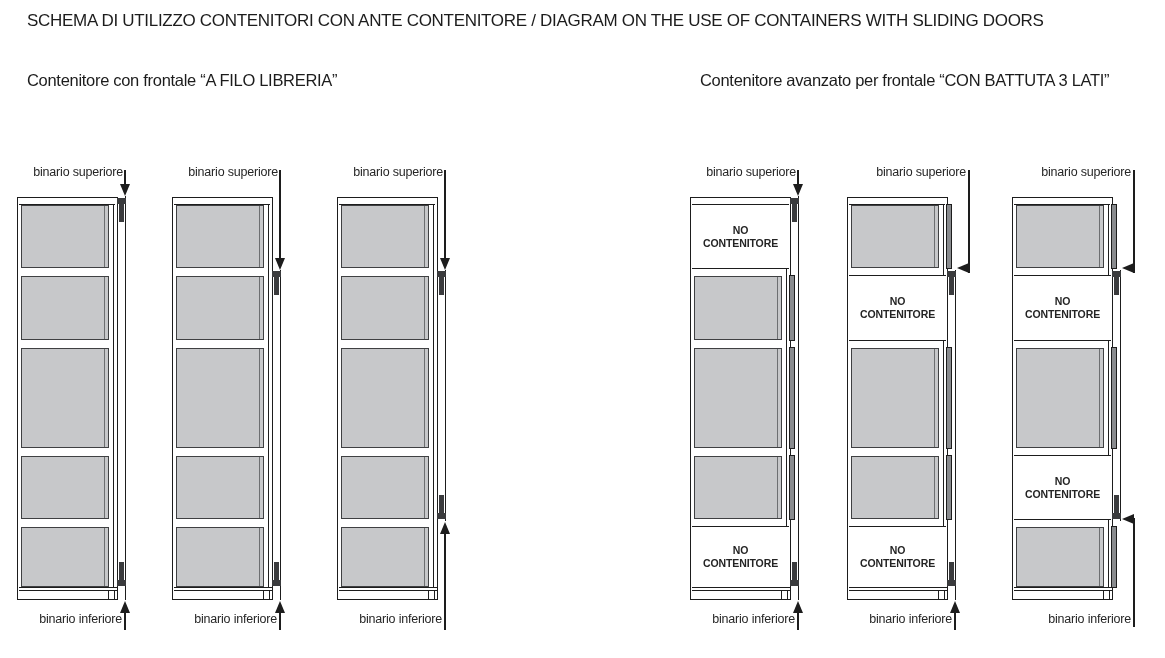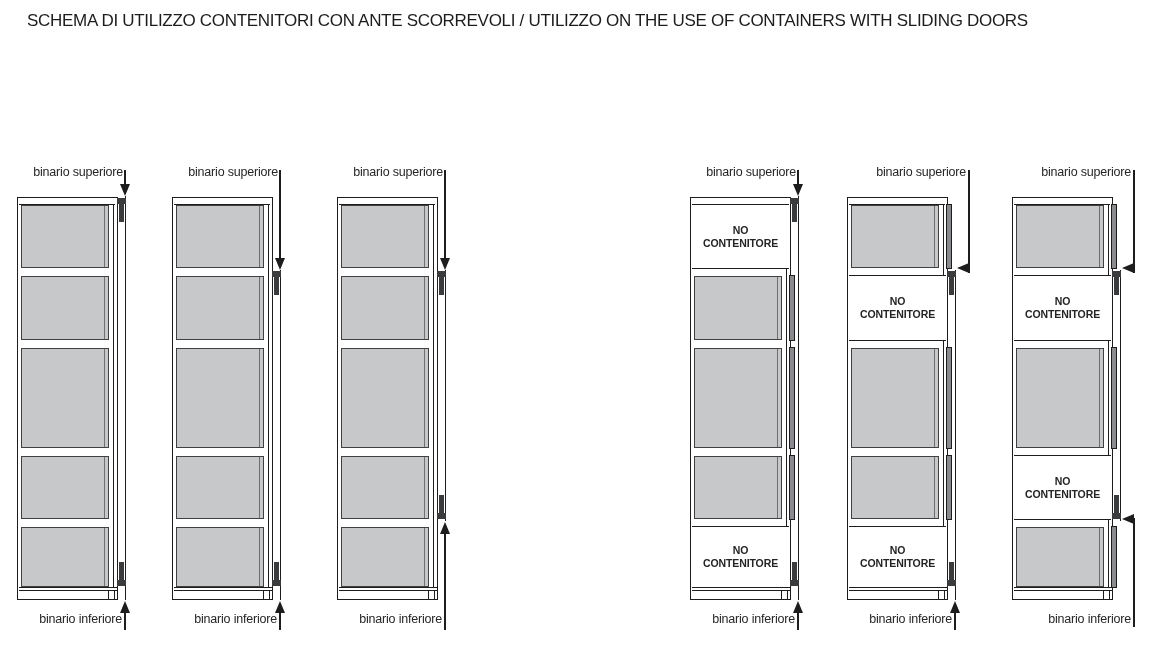--- a/index.html
+++ b/index.html
@@ -26,26 +26,28 @@
     color:#262626; white-space:nowrap; text-align:right;
   }
   .nclbl {
     position:absolute; font-size:10.5px; font-weight:bold; line-height:13px;
     letter-spacing:-0.1px; text-align:center; color:#242424;
   }
 </style>
 </head>
 <body>
 
-<div class="title">SCHEMA DI UTILIZZO CONTENITORI CON ANTE SCORREVOLI / UTILIZZO ON THE USE OF CONTAINERS WITH SLIDING DOORS</div>
+<div class="title">SCHEMA DI UTILIZZO CONTENITORI CON ANTE CONTENITORE / DIAGRAM ON THE USE OF CONTAINERS WITH SLIDING DOORS</div>
 
 <div class="section left">
+  <div>Contenitore con frontale “A FILO LIBRERIA”</div>
 </div>
 
 <div class="section right">
+  <div>Contenitore avanzato per frontale “CON BATTUTA 3 LATI”</div>
 </div>
 
 <div id="diagram">
     <div style="position: absolute; left: 0px; top: 0px;">
       <div style="position: absolute; left: 17px; top: 197px; width: 101px; height: 403px; border: 1.5px solid rgb(29, 29, 29); box-sizing: border-box; background: rgb(255, 255, 255);"></div>
       <div style="position: absolute; left: 19px; top: 204px; width: 96px; height: 1px; background: rgb(29, 29, 29);"></div>
       <div style="position: absolute; left: 113px; top: 204px; width: 1px; height: 383px; background: rgb(29, 29, 29);"></div>
       <div style="position: absolute; left: 21px; top: 205px; width: 88px; height: 63px; background: rgb(199, 200, 202); border: 1px solid rgb(63, 64, 66); box-sizing: border-box;">
         <div style="position: absolute; right: 3px; top: 0px; bottom: 0px; width: 1px; background: rgb(109, 111, 113);"></div>
       </div>

